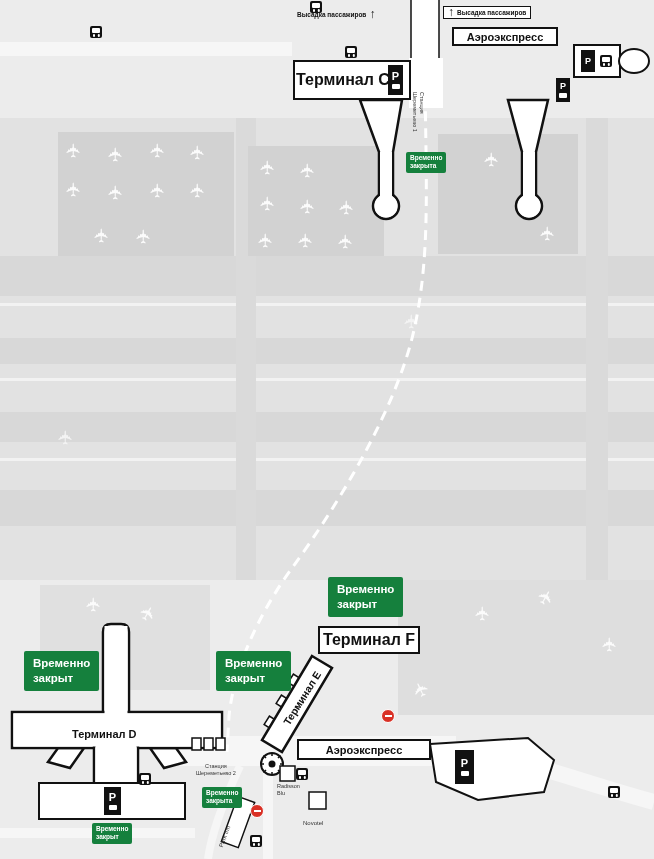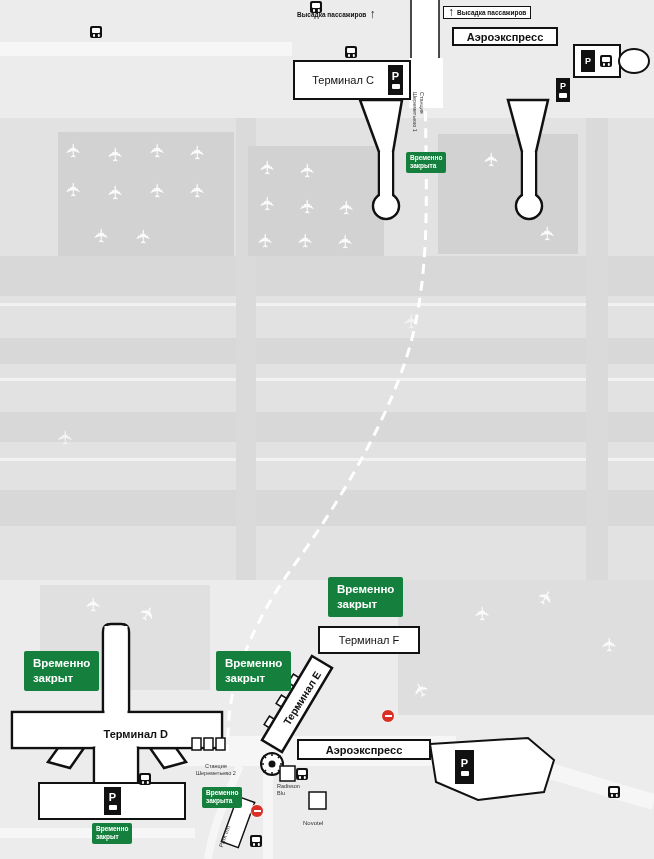--- a/index.html
+++ b/index.html
@@ -23,21 +23,21 @@
   .p-icon{background:#111;color:#fff;display:flex;flex-direction:column;align-items:center;justify-content:center;gap:2px}
   .p-letter{font-weight:bold;font-size:11px;line-height:1}
   .mini-bus{width:8px;height:5px;background:#fff;border-radius:1px}
   .p-sm .p-letter{font-size:9px}
   .noentry{width:14px;height:14px;border-radius:50%;background:#D93025;border:1px solid #fff;position:relative}
   .noentry::after{content:"";position:absolute;left:2.5px;top:5px;width:7px;height:2.2px;background:#fff}
   .tiny{font-size:5.5px;line-height:1.25;color:#333}
   .dropoff{display:flex;align-items:flex-start;gap:3px;font-size:6.5px;font-weight:bold}
   .dropoff-boxed{background:#fff;border:1.5px solid #111;padding:2px 4px}
   .up-arrow{font-size:12px;font-weight:bold;line-height:.6}
-  .tlabel{font-weight:normal;font-size:11px;white-space:nowrap}
+  .tlabel{font-weight:bold;font-size:16px;white-space:nowrap}
 </style>
 </head>
 <body>
 
 <div id="map">
 
   <div class="ground">
     <div style="left:0;top:118px;width:654px;height:462px;background:#e2e2e2"></div>
     <div style="left:0;top:256px;width:654px;height:40px;background:#d8d8d8"></div>
     <div style="left:0;top:338px;width:654px;height:26px;background:#d8d8d8"></div>
@@ -225,21 +225,21 @@
 
     <div class="badge badge-lg" style="left:24px;top:651px">
       <div>Временно</div>
       <div>закрыт</div>
     </div>
 
     <div style="left:256px;top:692px;width:92px;transform:rotate(-58deg);text-align:center;font-weight:bold;font-size:10.5px">
       <span>Терминал E</span>
     </div>
 
-    <div style="left:72px;top:728px;width:96px;text-align:right;font-weight:bold;font-size:11px">
+    <div style="left:72px;top:728px;width:96px;text-align:left;font-weight:bold;font-size:11px">
       <span>Терминал D</span>
     </div>
 
     <div class="box" style="left:297px;top:739px;width:134px;height:21px">
       <span>Аэроэкспресс</span>
     </div>
 
     <div class="noentry" style="left:381px;top:709px"></div>
     <div class="noentry" style="left:250px;top:790px"></div>
 

